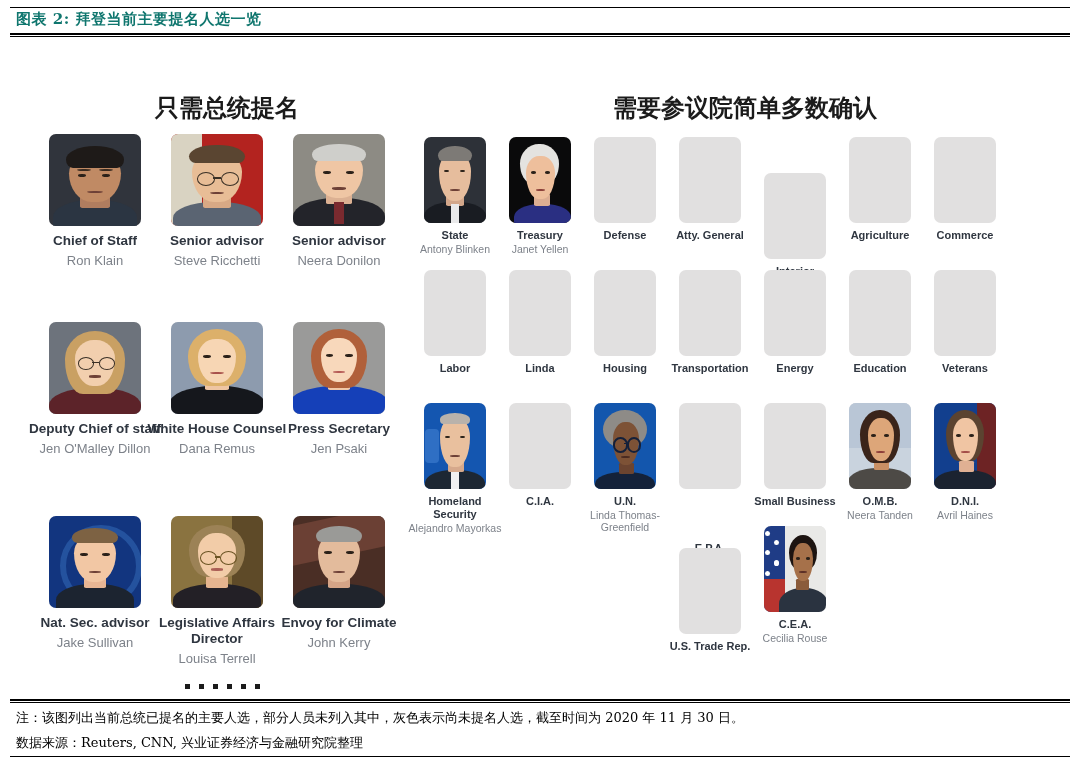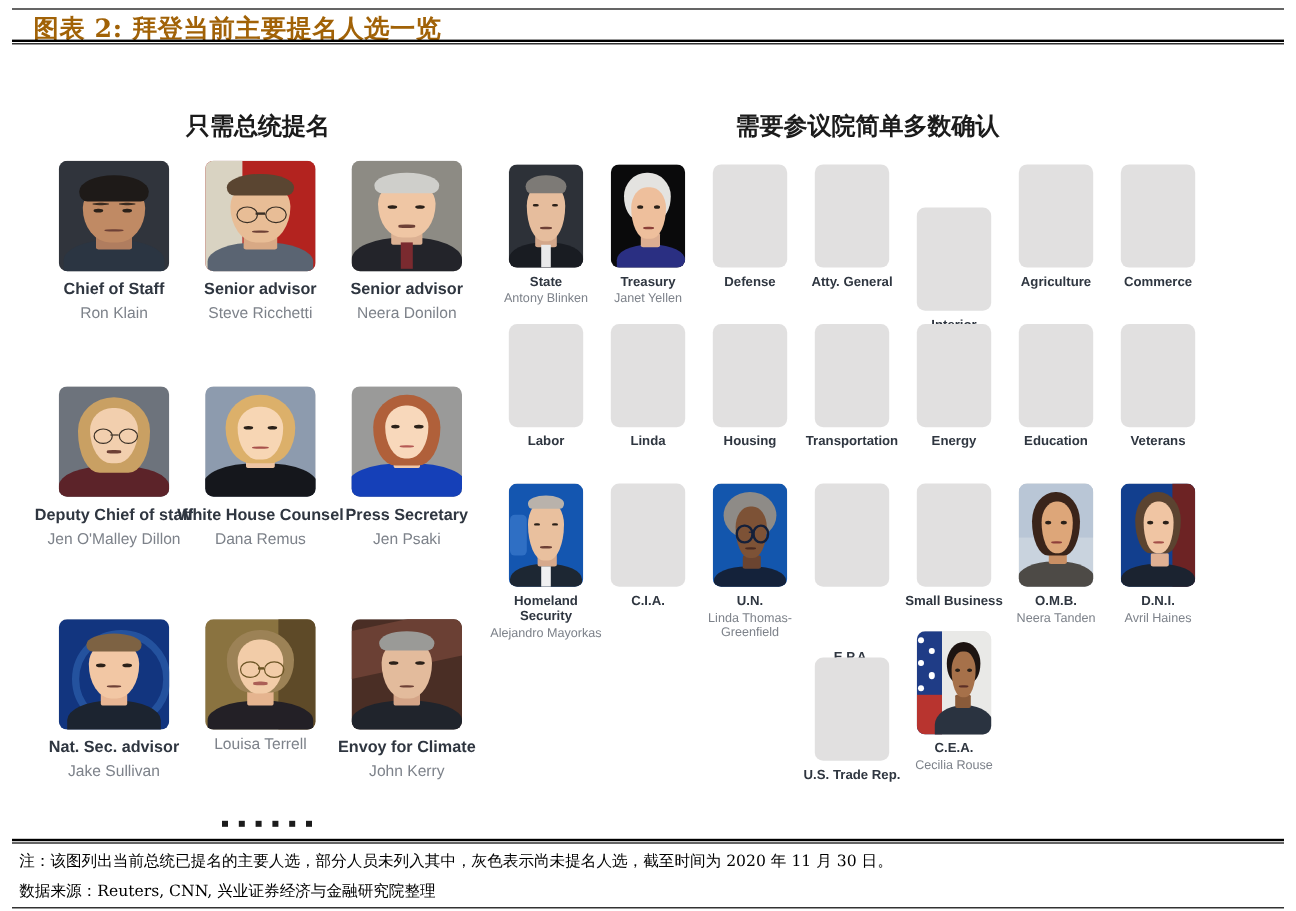--- a/index.html
+++ b/index.html
@@ -17,44 +17,44 @@
   }
 
   
   #title-rule-top {
     position: absolute;
     left: 10px; top: 7px; width: 1060px; height: 1px;
     background: #000;
   }
   #chart-title {
     position: absolute;
-    left: 28px; top: 10px;
+    left: 16px; top: 10px;
     font-family: "DejaVu Serif", "Liberation Serif", serif;
     font-weight: bold;
-    font-size: 21px;
+    font-size: 15px;
     letter-spacing: .5px;
-    color: #a16207;
+    color: #0f766e;
     white-space: nowrap;
   }
   #title-rule-bottom-a {
     position: absolute;
     left: 10px; top: 33px; width: 1060px; height: 2px;
     background: #000;
   }
   #title-rule-bottom-b {
     position: absolute;
     left: 10px; top: 36px; width: 1060px; height: 1px;
     background: #000;
   }
 
   
   .section-header {
     position: absolute;
     font-family: "Liberation Sans", sans-serif;
-    font-size: 20px;
+    font-size: 24px;
     font-weight: bold;
     color: #1b1b1b;
     white-space: nowrap;
   }
   #header-left  { left: 155px; top: 92px; }
   #header-right { left: 613px; top: 92px; }
 
   
   .cell {
     position: absolute;
@@ -294,20 +294,21 @@
       <div class="body" style="left:2%;top:74%;width:96%;height:28%;background:#232026"></div>
       <div class="neck" style="left:38%;top:64%;width:24%;height:14%;background:#e5b48f"></div>
       <div class="hair" style="left:20%;top:10%;width:60%;height:56%;background:#9c8256;border-radius:50% 50% 34% 34%/48% 48% 52% 52%"></div>
       <div class="face" style="left:29%;top:19%;width:42%;height:48%;background:#f2cca8"></div>
       <div class="glassL" style="left:31%;top:38%;width:17%;height:13%;border-color:#6b5424"></div>
       <div class="glassR" style="left:53%;top:38%;width:17%;height:13%;border-color:#6b5424"></div>
       <div class="glassBar" style="left:48%;top:44%;width:5%;background:#6b5424"></div>
       <div class="mouth" style="left:43%;top:57%;width:14%;background:#ab5f56"></div>
     </div>
   </div>
+  <div class="cell-title">Legislative Affairs Director</div>
   <div class="cell-name">Louisa Terrell</div>
 </div>
 
 <div class="cell left" style="left:264px; top:516px;">
   <div class="photo">
     <div class="pf">
       <div class="bg" style="background:#4a2e25"></div>
       <div style="position:absolute;left:0;top:0;width:100%;height:44%;background:#6b4034;transform:skewY(-12deg)"></div>
       <div class="body" style="left:0%;top:74%;width:100%;height:28%;background:#20242c"></div>
       <div class="neck" style="left:38%;top:64%;width:24%;height:14%;background:#d4a487"></div>

